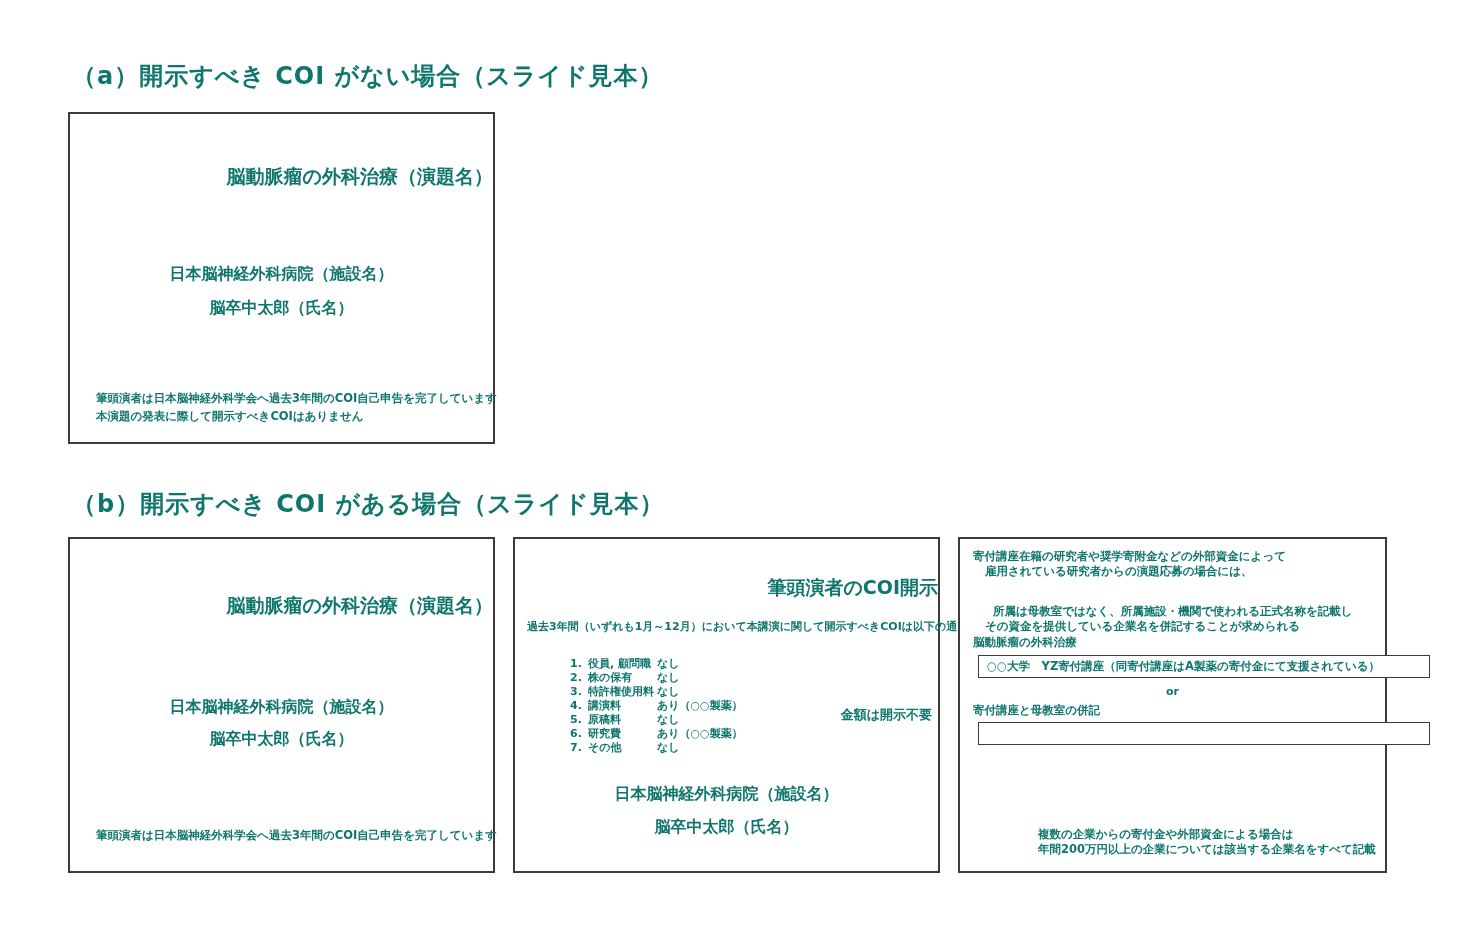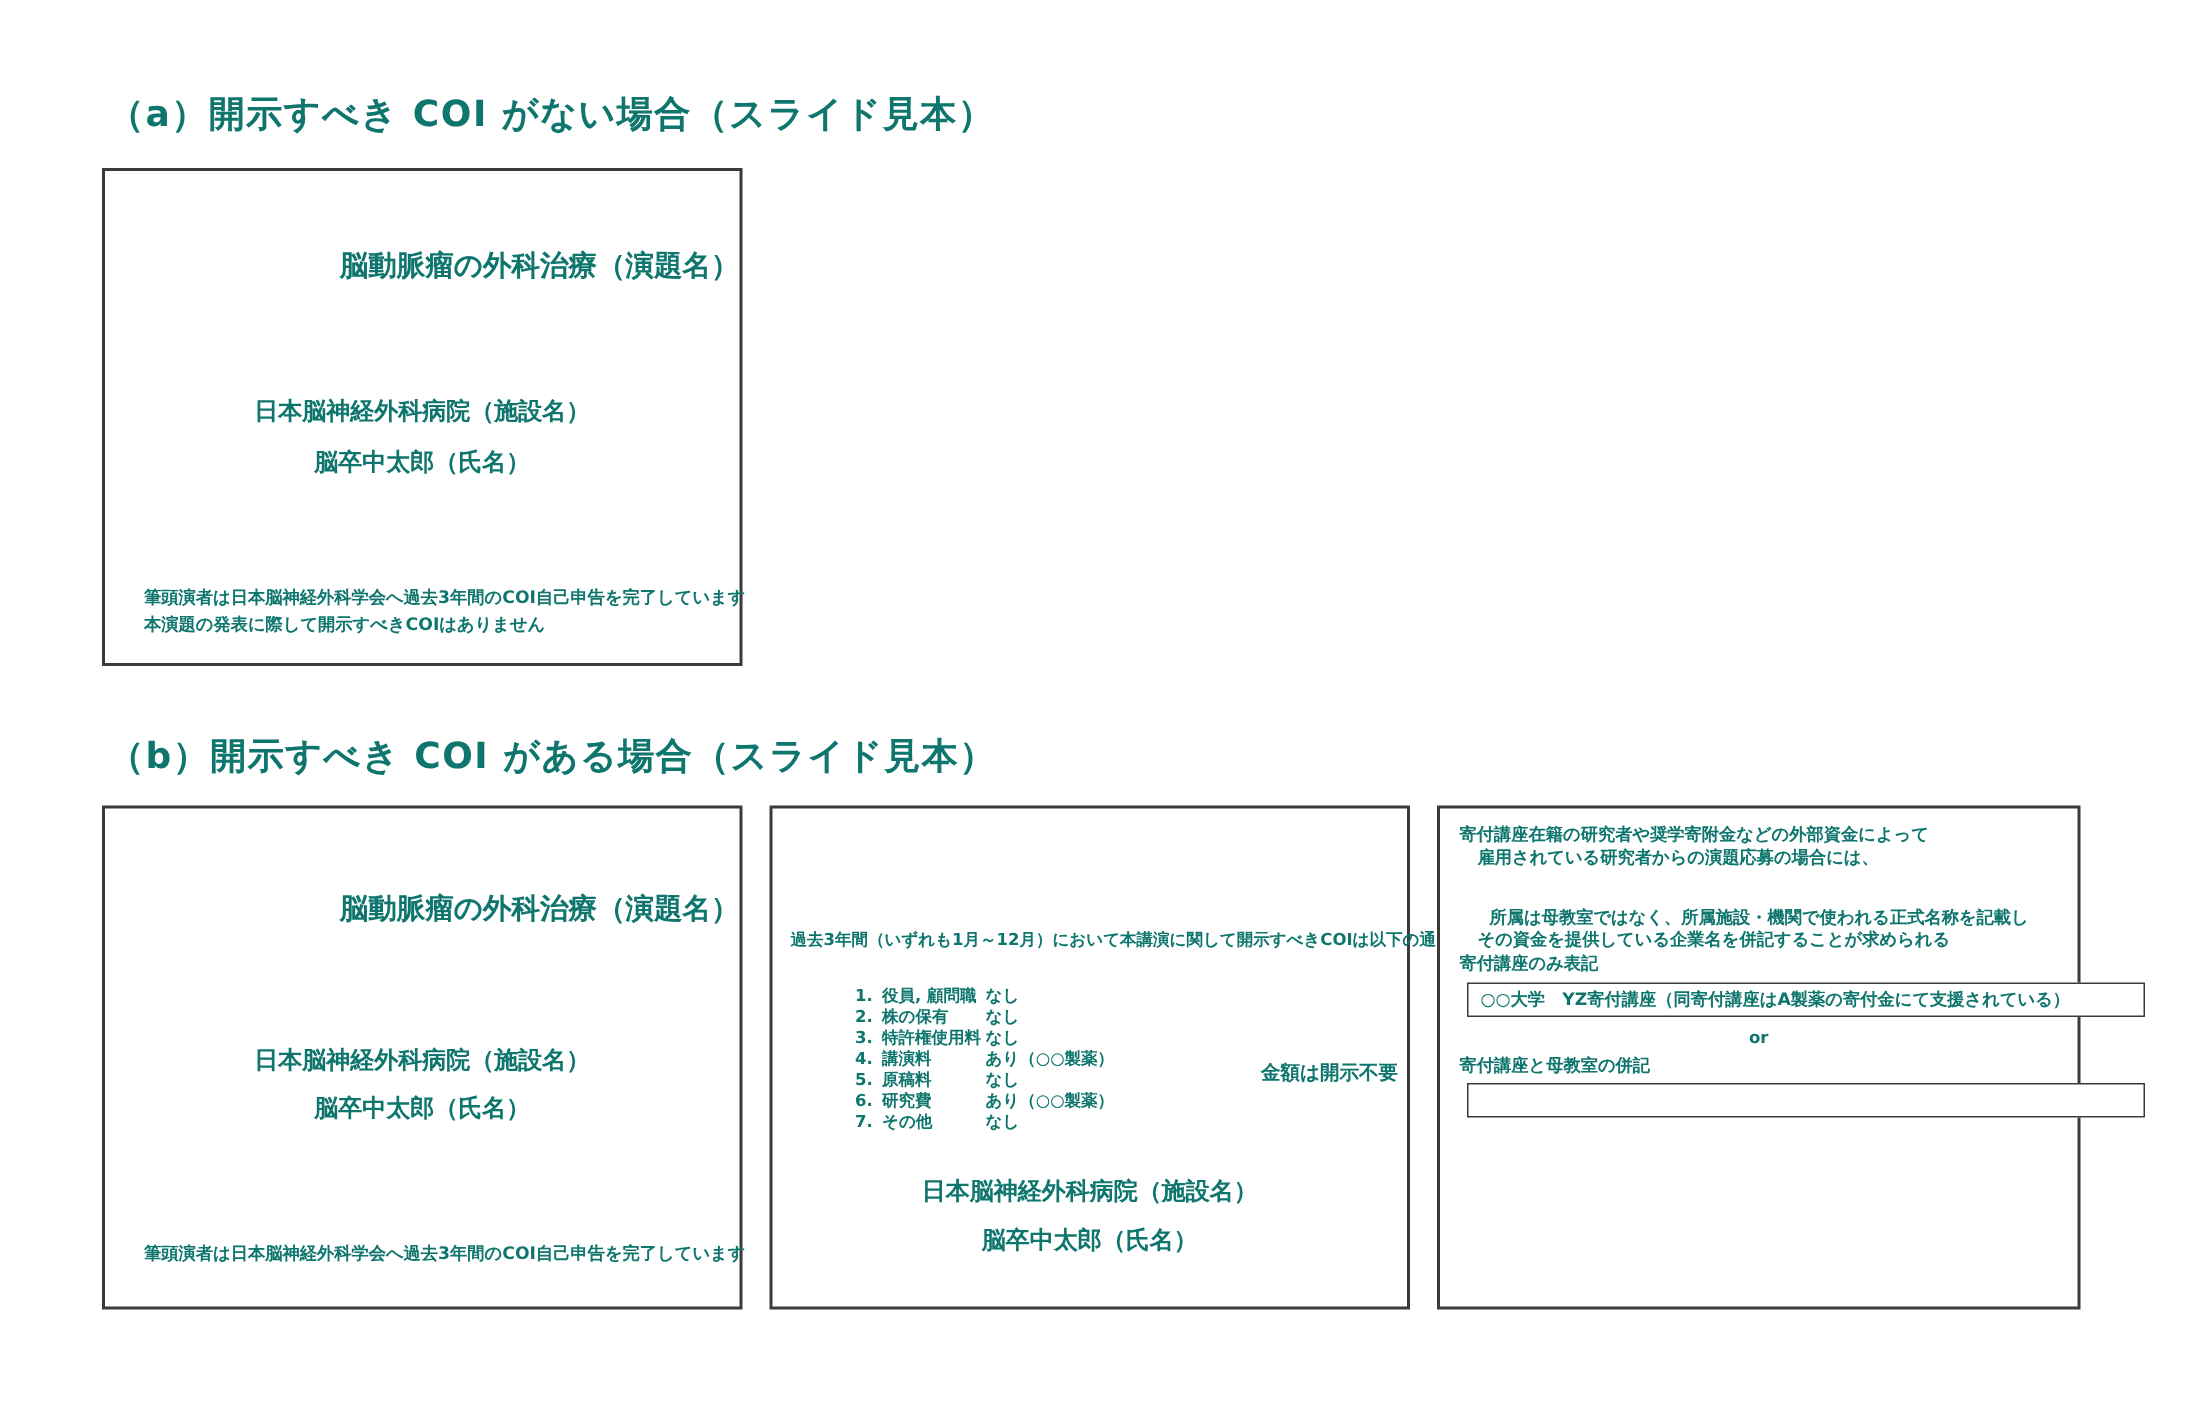--- a/index.html
+++ b/index.html
@@ -154,20 +154,21 @@
   <div class="slide slide-b1">
     <div class="slide-title" style="top:54px;">脳動脈瘤の外科治療（演題名）</div>
     <div class="center-line" style="top:158px;">日本脳神経外科病院（施設名）</div>
     <div class="center-line" style="top:190px;">脳卒中太郎（氏名）</div>
     <div class="small-note" style="left:26px; top:260px;">
       <div>筆頭演者は日本脳神経外科学会へ過去3年間のCOI自己申告を完了しています</div>
     </div>
   </div>
 
   <div class="slide slide-b2">
+    <div class="slide-title" style="top:36px;">筆頭演者のCOI開示</div>
     <div class="intro" style="left:12px; top:80px;">
       <div>過去3年間（いずれも1月～12月）において本講演に関して開示すべきCOIは以下の通りです</div>
     </div>
     <div class="coi-list">
       <div class="coi-row">
         <span class="no">1.</span>
         <span class="lbl">役員, 顧問職</span>
         <span class="val">なし</span>
       </div>
       <div class="coi-row">
@@ -206,24 +207,28 @@
     <div class="center-line" style="top:278px;">脳卒中太郎（氏名）</div>
   </div>
 
   <div class="slide slide-b3">
     <div class="b3-para">
       <div class="line1">寄付講座在籍の研究者や奨学寄附金などの外部資金によって</div>
       <div class="line2">雇用されている研究者からの演題応募の場合には、</div>
       <div class="line3">所属は母教室ではなく、所属施設・機関で使われる正式名称を記載し</div>
       <div class="line4">その資金を提供している企業名を併記することが求められる</div>
     </div>
-    <div class="b3-label" style="top:96px;">寄付講座のみ表記</div>
+    <div class="b3-label" style="top:96px;">脳動脈瘤の外科治療</div>
     <div class="b3-box" style="top:116px;">
       <div class="box-text">○○大学　YZ寄付講座（同寄付講座はA製薬の寄付金にて支援されている）</div>
     </div>
     <div class="b3-or">or</div>
     <div class="b3-label" style="top:164px;">寄付講座と母教室の併記</div>
     <div class="b3-box" style="top:183px;">
       <div class="box-text"></div>
     </div>
+    <div class="b3-footer">
+      <div>複数の企業からの寄付金や外部資金による場合は</div>
+      <div>年間200万円以上の企業については該当する企業名をすべて記載</div>
+    </div>
   </div>
 
 </div>
 
 </body></html>

